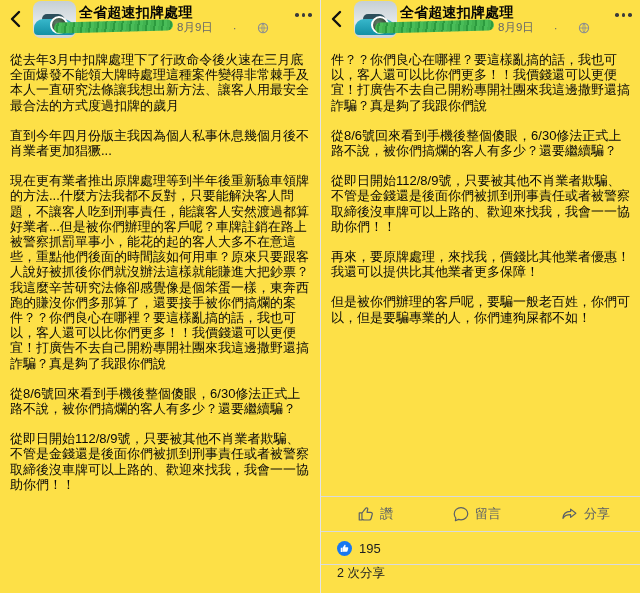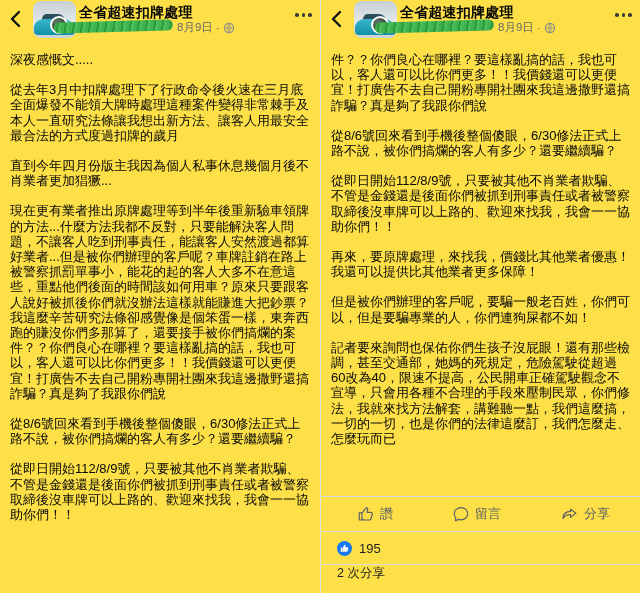--- a/index.html
+++ b/index.html
@@ -20,21 +20,21 @@
   .carb{position:absolute;left:1px;right:1px;bottom:3px;height:16px;
         background:linear-gradient(180deg,#38b7cb,#1290a5);border-radius:9px 12px 4px 4px;}
   .mini{position:absolute;left:17px;top:15px;width:18px;height:18px;border-radius:50%;
         box-sizing:border-box;border:2px solid #fff;
         background:radial-gradient(circle at 35% 35%,#617a66,#1e2c22);}
   .scribble{position:absolute;left:54px;top:21px;width:119px;height:11px;border-radius:6px;
         transform:rotate(-1.6deg);z-index:3;
         background:repeating-linear-gradient(100deg,#41b250 0 3px,#2c9b3e 3px 5px,#49bd58 5px 8px);}
   .title{position:absolute;left:79px;top:4px;font-size:14px;font-weight:700;
          letter-spacing:.2px;color:#050505;white-space:nowrap;cursor:pointer;}
-  .meta{position:absolute;left:177px;top:20px;display:flex;align-items:center;gap:3px;
+  .meta{position:absolute;left:177px;top:20px;display:flex;align-items:center;gap:20px;
         font-size:11.5px;color:#65676b;}
   .more{position:absolute;right:8px;top:13px;display:flex;gap:3px;cursor:pointer;}
   .more i{width:3.6px;height:3.6px;border-radius:50%;background:#3a3b3c;display:block;}
 
   
   .post-body{flex:1 1 auto;overflow:hidden;padding:4px 10px 0 10px;
              font-size:13px;line-height:15.2px;color:#080809;}
   .post-body p{margin:0 0 15px 0;white-space:pre-line;word-break:break-word;}
 
   
@@ -78,21 +78,20 @@
             <path d="M1.8 8h12.4M8 1.8c2 1.7 2 10.7 0 12.4M8 1.8c-2 1.7-2 10.7 0 12.4" fill="none" stroke="#8a8d91" stroke-width="1.1"></path>
           </svg>
       </div>
       <span class="more">
           <i></i>
           <i></i>
           <i></i>
         </span>
     </div>
     <div class="post-body">
-      <p>深夜感慨文.....</p>
       <p>從去年3月中扣牌處理下了行政命令後火速在三月底全面爆發不能領大牌時處理這種案件變得非常棘手及本人一直研究法條讓我想出新方法、讓客人用最安全最合法的方式度過扣牌的歲月</p>
       <p>直到今年四月份版主我因為個人私事休息幾個月後不肖業者更加猖獗...</p>
       <p>現在更有業者推出原牌處理等到半年後重新驗車領牌的方法...什麼方法我都不反對，只要能解決客人問題，不讓客人吃到刑事責任，能讓客人安然渡過都算好業者...但是被你們辦理的客戶呢？車牌註銷在路上被警察抓罰單事小，能花的起的客人大多不在意這些，重點他們後面的時間該如何用車？原來只要跟客人說好被抓後你們就沒辦法這樣就能賺進大把鈔票？
 我這麼辛苦研究法條卻感覺像是個笨蛋一樣，東奔西跑的賺沒你們多那算了，還要接手被你們搞爛的案件？？你們良心在哪裡？要這樣亂搞的話，我也可以，客人還可以比你們更多！！我價錢還可以更便宜！打廣告不去自己開粉專開社團來我這邊撒野還搞詐騙？真是夠了我跟你們說</p>
       <p>從8/6號回來看到手機後整個傻眼，6/30修法正式上路不說，被你們搞爛的客人有多少？還要繼續騙？</p>
       <p>從即日開始112/8/9號，只要被其他不肖業者欺騙、不管是金錢還是後面你們被抓到刑事責任或者被警察取締後沒車牌可以上路的、歡迎來找我，我會一一協助你們！！</p>
     </div>
   </div>
 
   <div class="panel right">
@@ -122,21 +121,20 @@
           <i></i>
           <i></i>
         </span>
     </div>
     <div class="post-body">
       <p>件？？你們良心在哪裡？要這樣亂搞的話，我也可以，客人還可以比你們更多！！我價錢還可以更便宜！打廣告不去自己開粉專開社團來我這邊撒野還搞詐騙？真是夠了我跟你們說</p>
       <p>從8/6號回來看到手機後整個傻眼，6/30修法正式上路不說，被你們搞爛的客人有多少？還要繼續騙？</p>
       <p>從即日開始112/8/9號，只要被其他不肖業者欺騙、不管是金錢還是後面你們被抓到刑事責任或者被警察取締後沒車牌可以上路的、歡迎來找我，我會一一協助你們！！</p>
       <p>再來，要原牌處理，來找我，價錢比其他業者優惠！我還可以提供比其他業者更多保障！</p>
       <p>但是被你們辦理的客戶呢，要騙一般老百姓，你們可以，但是要騙專業的人，你們連狗屎都不如！</p>
-      <p>記者要來詢問也保佑你們生孩子沒屁眼！還有那些檢調，甚至交通部，她媽的死規定，危險駕駛從超過60改為40，限速不提高，公民開車正確駕駛觀念不宣導，只會用各種不合理的手段來壓制民眾，你們修法，我就來找方法解套，講難聽一點，我們這麼搞，一切的一切，也是你們的法律這麼訂，我們怎麼走、怎麼玩而已</p>
     </div>
     <div class="pfoot">
       <div class="divider"></div>
       <div class="actionbar">
         <button class="action">
           <svg width="18" height="18" viewBox="0 0 24 24">
               <path d="M3 10.5h3.6V20H3zM6.6 19l1.9.8c.5.2 1 .2 1.5.2h6.3c1.2 0 2.2-.8 2.5-2l1.5-5.7c.3-1.3-.6-2.5-2-2.5h-4.9l.9-4.2c.2-1-.5-1.9-1.5-1.9-.5 0-1 .3-1.3.7L7.2 10l-.6.5z" fill="none" stroke="#5b6067" stroke-width="1.6" stroke-linejoin="round"></path>
             </svg>
           <span>讚</span>
         </button>

